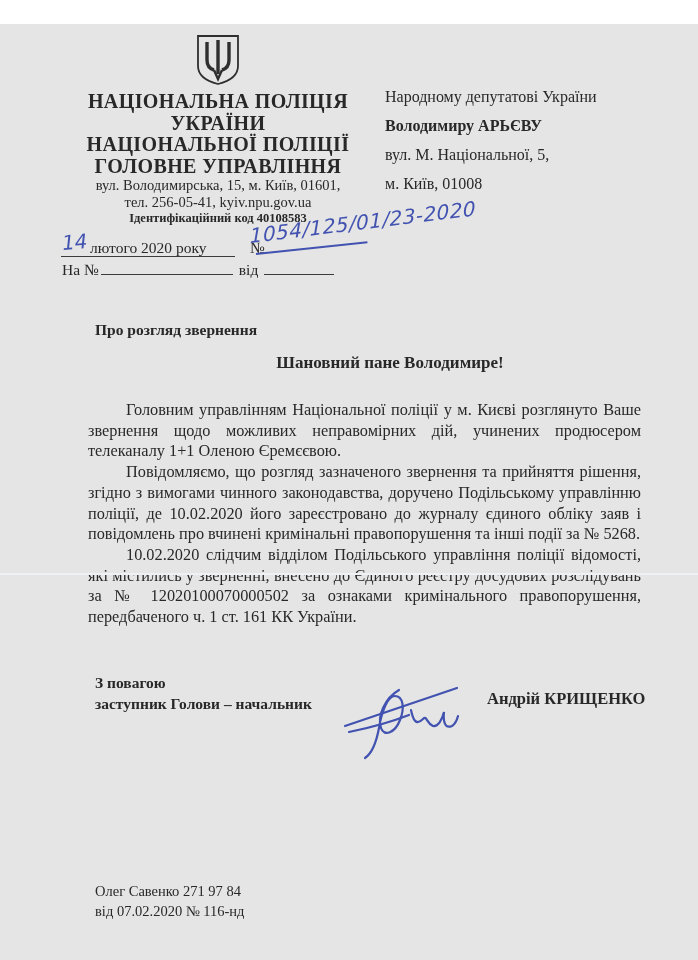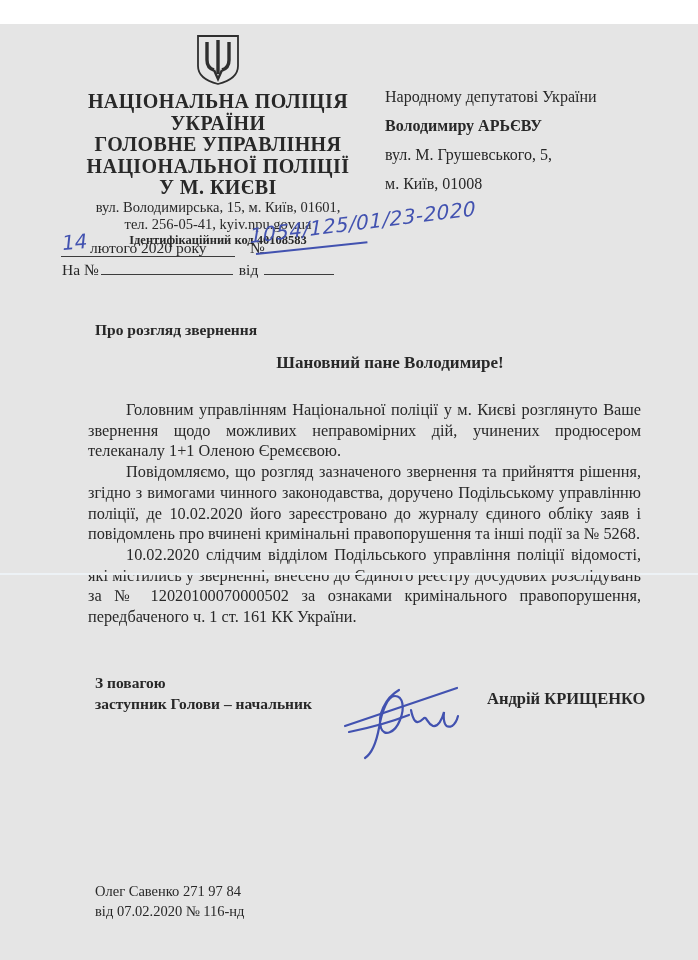--- a/index.html
+++ b/index.html
@@ -134,32 +134,31 @@
       <path d="M3 2 H43 V32 Q43 45 23 50 Q3 45 3 32 Z" fill="none" stroke="#2f2f2f" stroke-width="1.8"></path>
       <g fill="none" stroke="#2f2f2f" stroke-width="3.4">
         <path d="M12 8 V26 Q12 34 19 36"></path>
         <path d="M23 6 V40"></path>
         <path d="M34 8 V26 Q34 34 27 36"></path>
       </g>
       <path d="M19 36 L23 45 L27 36" fill="none" stroke="#2f2f2f" stroke-width="2.4"></path>
     </svg>
     <div class="org-line">НАЦІОНАЛЬНА ПОЛІЦІЯ</div>
     <div class="org-line">УКРАЇНИ</div>
+    <div class="org-line">НАЦІОНАЛЬНОЇ ПОЛІЦІЇ</div>
     <div class="org-line">ГОЛОВНЕ УПРАВЛІННЯ</div>
-    <div class="org-line">НАЦІОНАЛЬНОЇ ПОЛІЦІЇ</div>
-    <div class="org-line">У М. КИЄВІ</div>
     <div class="addr">вул. Володимирська, 15, м. Київ,  01601,</div>
     <div class="addr">тел. 256-05-41, kyiv.npu.gov.ua</div>
     <div class="idcode">Ідентифікаційний код 40108583</div>
   </div>
 
   <div class="recipient">
     <div>Народному депутатові України</div>
     <div class="bold">Володимиру АРЬЄВУ</div>
-    <div>вул. М. Грушевського, 5,</div>
+    <div>вул. М. Національної, 5,</div>
     <div>м. Київ, 01008</div>
   </div>
 
   <div class="handwriting hand-day">14</div>
   <div class="date-text">лютого 2020 року</div>
   <div class="date-underline"></div>
   <div class="number-sign">№</div>
   <div class="handwriting hand-number">1054/125/01/23-2020</div>
   <div class="number-underline"></div>
 

